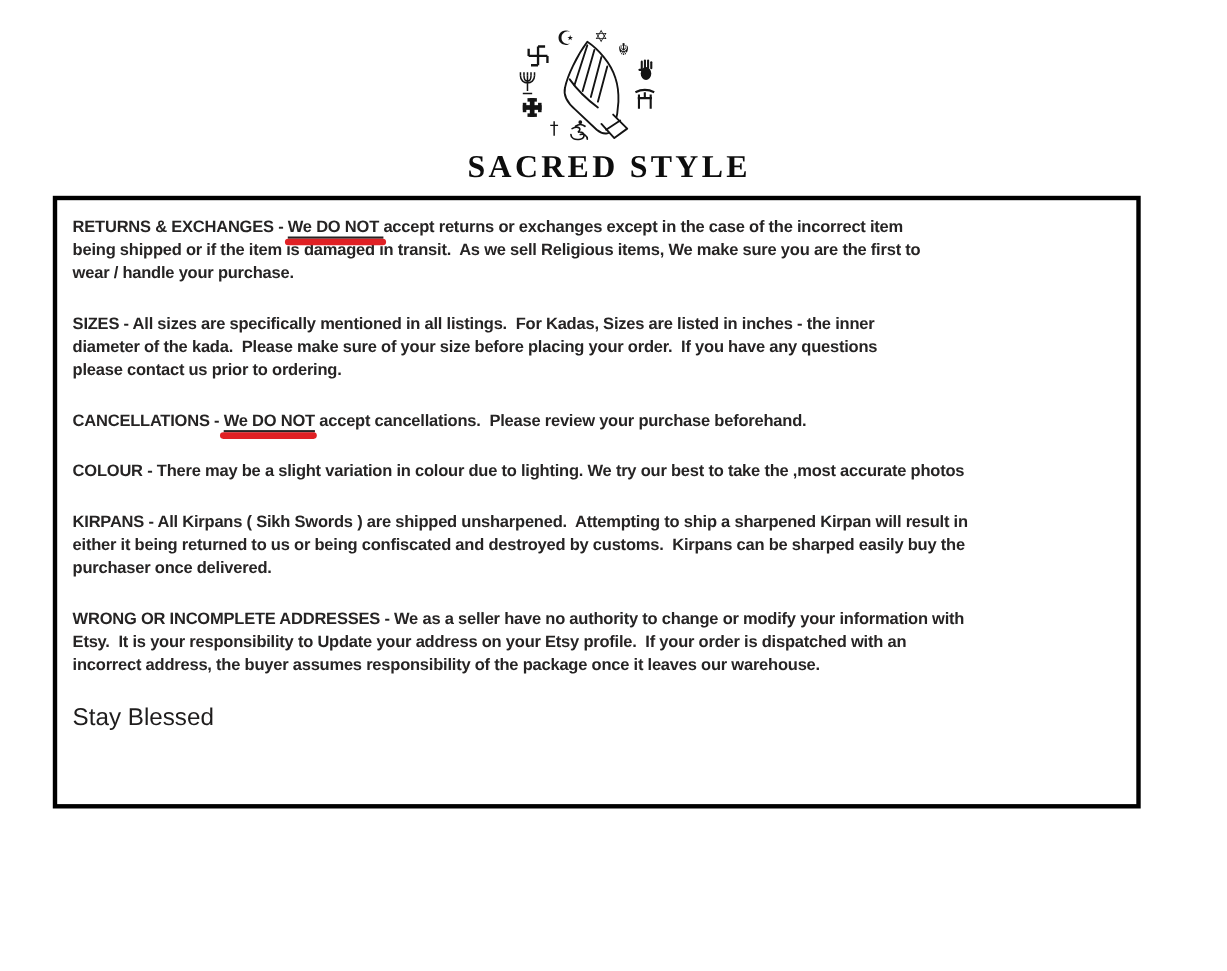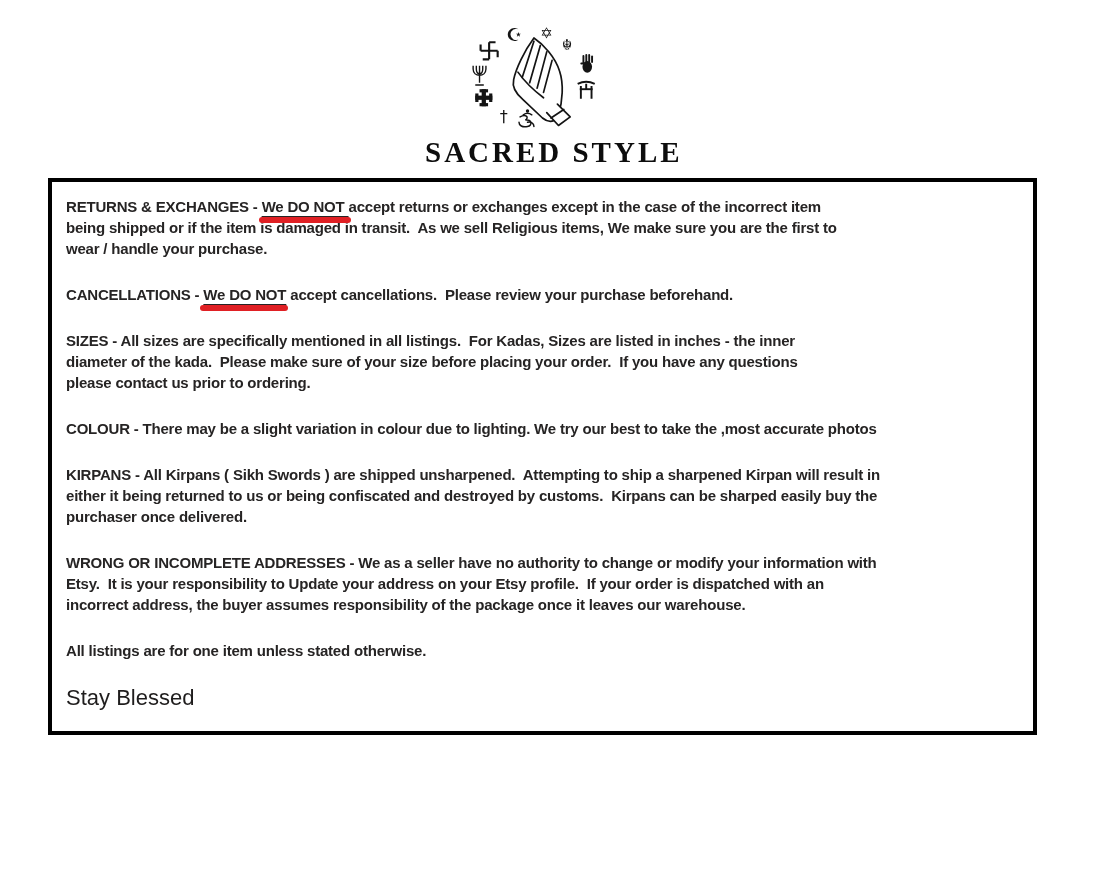--- a/index.html
+++ b/index.html
@@ -132,29 +132,28 @@
       </g>
     </svg>
     <div class="brand">SACRED STYLE</div>
   </div>
 
   <div class="policy-box">
     <div>
         <p class="para para-returns-exchanges"><span class="seg">RETURNS &amp; EXCHANGES - </span><span class="hl">We DO NOT </span><span class="seg">accept returns or exchanges except in the case of the incorrect item
 being shipped or if the item is damaged in transit.  As we sell Religious items, We make sure you are the first to
 wear / handle your purchase.</span></p>
-        <p class="para para-cancellations"><span class="seg">CANCELLATIONS - </span><span class="hl">We DO NOT</span><span class="seg"> accept cancellations.  Please review your purchase beforehand.</span></p>
         <p class="para para-sizes"><span class="seg">SIZES - All sizes are specifically mentioned in all listings.  For Kadas, Sizes are listed in inches - the inner
 diameter of the kada.  Please make sure of your size before placing your order.  If you have any questions
 please contact us prior to ordering.</span></p>
+        <p class="para para-cancellations"><span class="seg">CANCELLATIONS - </span><span class="hl">We DO NOT</span><span class="seg"> accept cancellations.  Please review your purchase beforehand.</span></p>
         <p class="para para-colour"><span class="seg">COLOUR - There may be a slight variation in colour due to lighting. We try our best to take the ,most accurate photos</span></p>
         <p class="para para-kirpans"><span class="seg">KIRPANS - All Kirpans ( Sikh Swords ) are shipped unsharpened.  Attempting to ship a sharpened Kirpan will result in
 either it being returned to us or being confiscated and destroyed by customs.  Kirpans can be sharped easily buy the
 purchaser once delivered.</span></p>
         <p class="para para-addresses"><span class="seg">WRONG OR INCOMPLETE ADDRESSES - We as a seller have no authority to change or modify your information with
 Etsy.  It is your responsibility to Update your address on your Etsy profile.  If your order is dispatched with an
 incorrect address, the buyer assumes responsibility of the package once it leaves our warehouse.</span></p>
-        <p class="para para-one-item"><span class="seg">All listings are for one item unless stated otherwise.</span></p>
       </div>
     <p class="signoff">Stay Blessed</p>
   </div>
 
 </div>
 
 </body></html>

